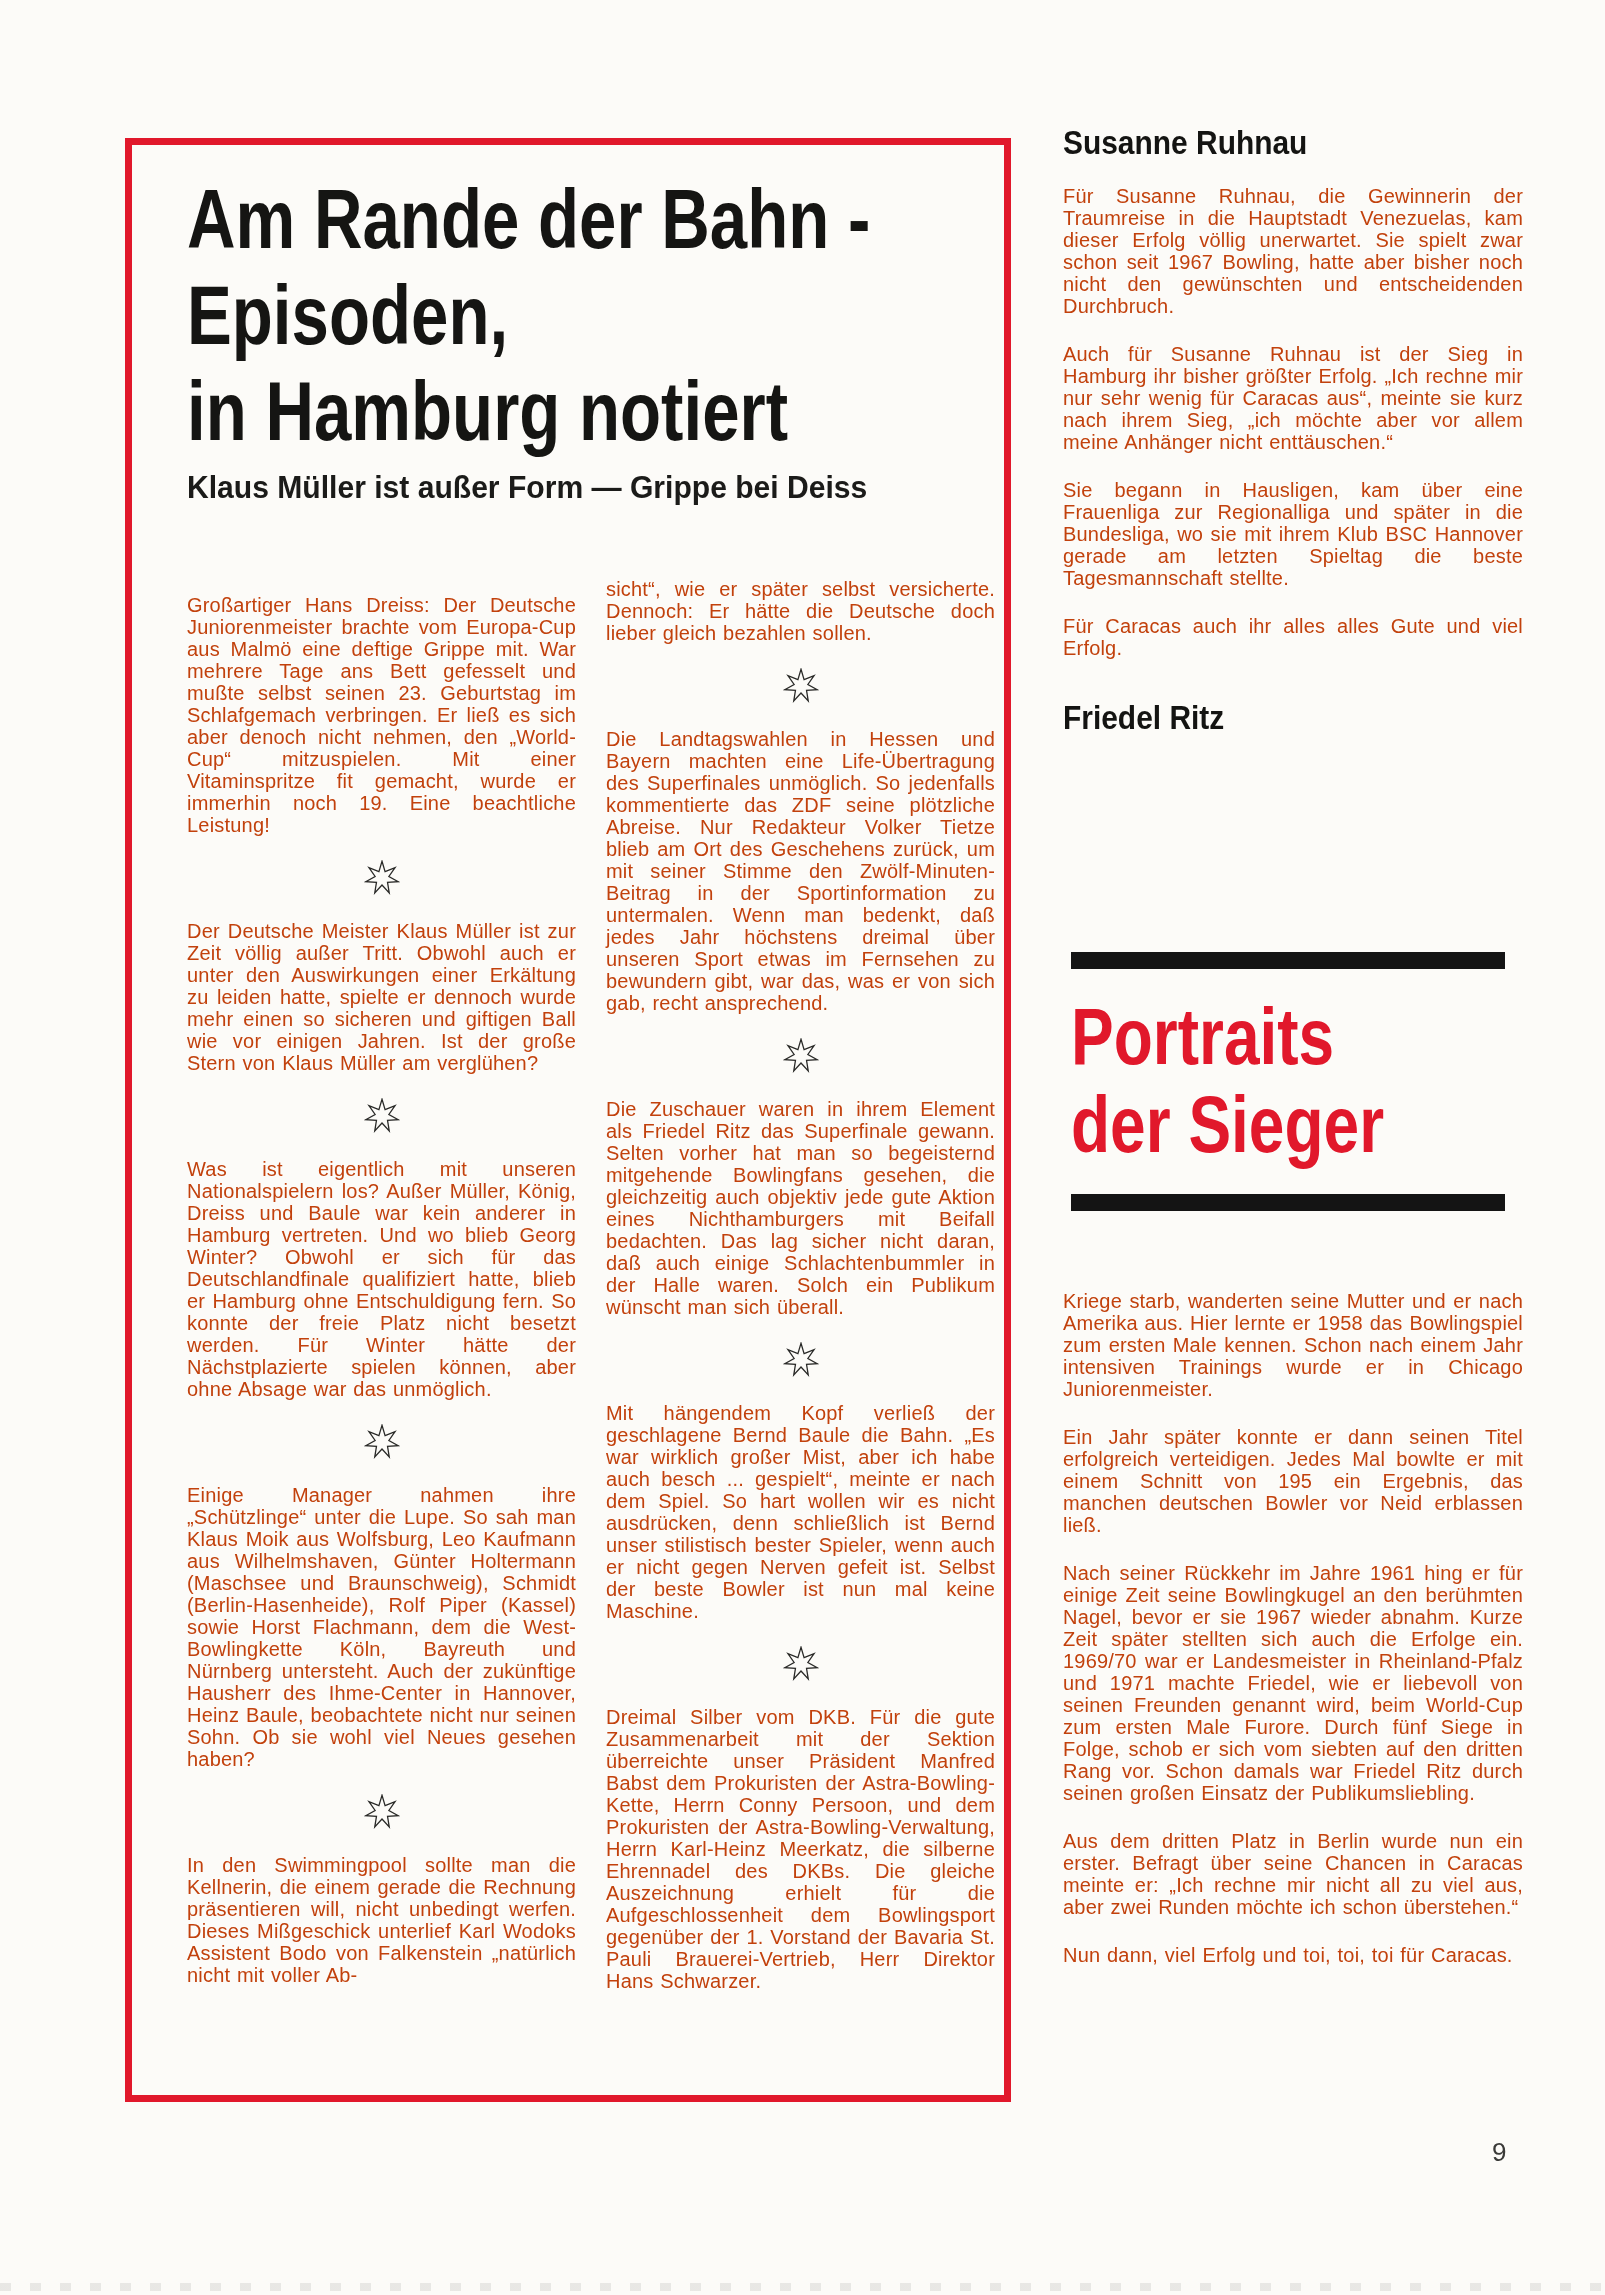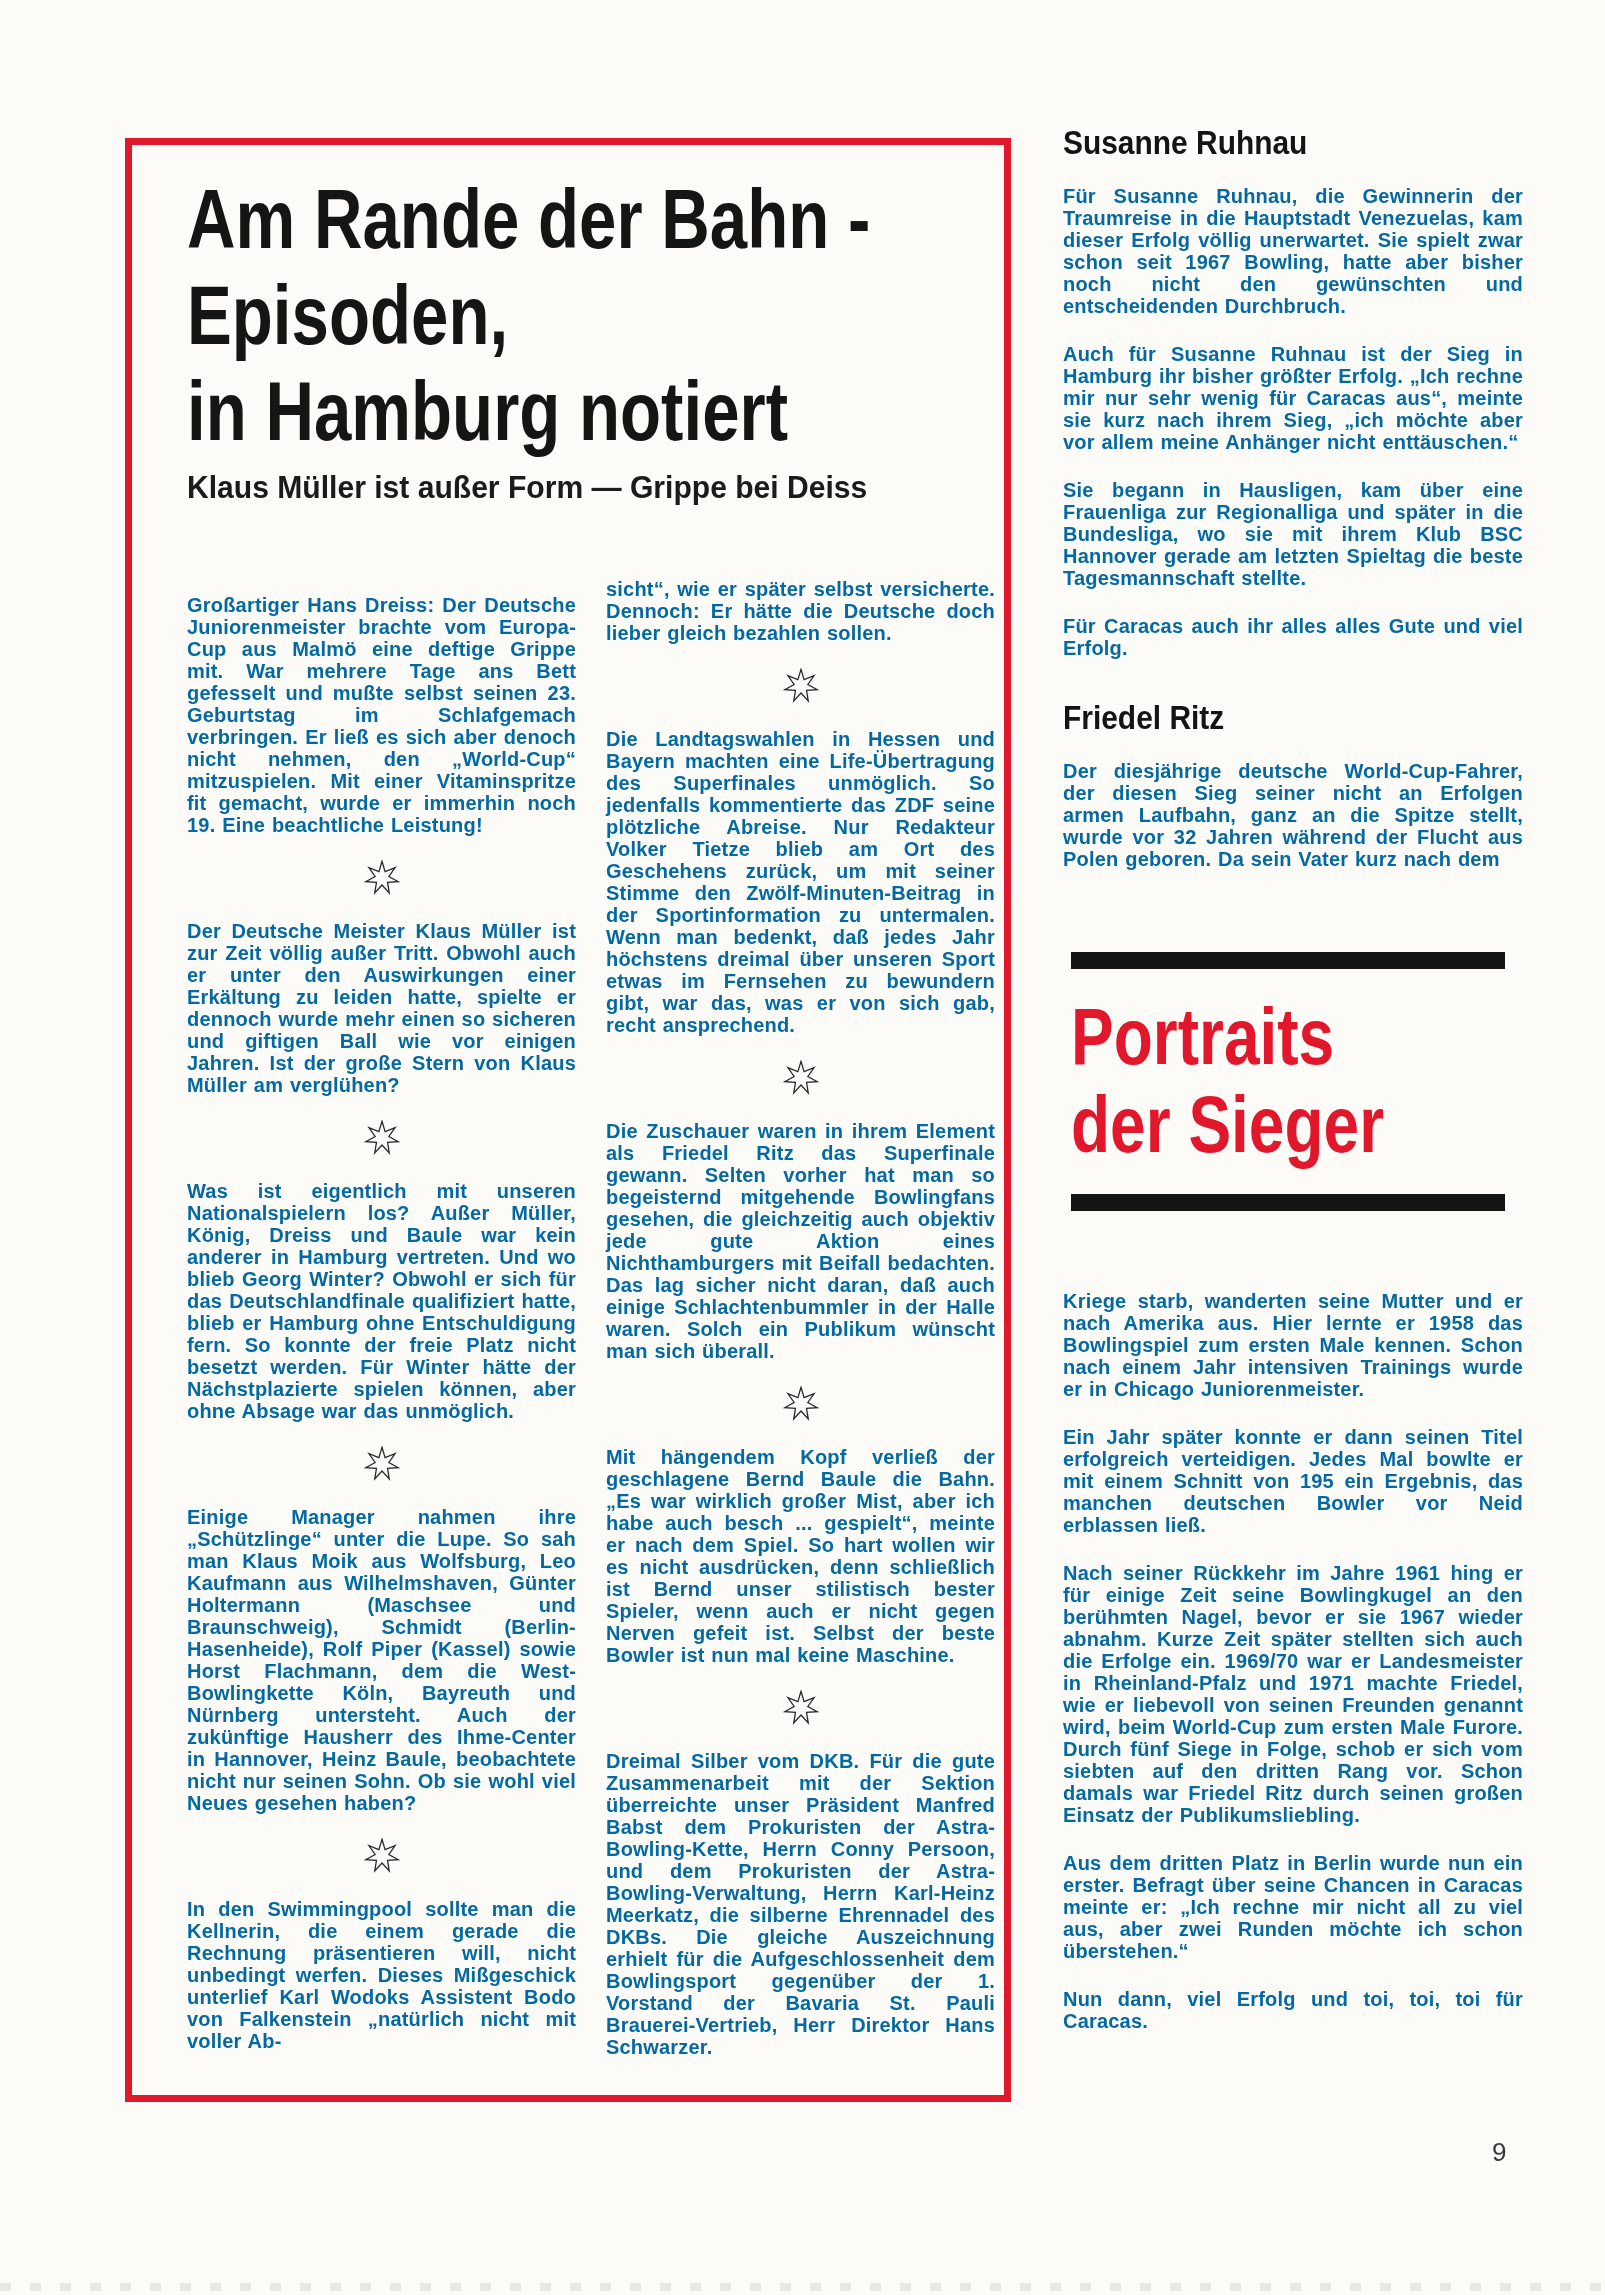--- a/index.html
+++ b/index.html
@@ -40,22 +40,21 @@
     position:absolute;top:433px;width:389px;
   }
   .col-left{left:55px;margin-top:16px;}
   .col-mid{left:474px;}
   .body-text p{
     margin:0;
     font-size:20px;line-height:22px;
     text-align:justify;
     letter-spacing:0.2px;
     word-spacing:1px;
-    color:#0369a1;
-    font-weight:bold;
+    color:#c2410c;
   }
   .star-divider{
     display:flex;justify-content:center;align-items:center;
     margin:24px 0;
   }
   .star-divider svg{display:block;}
   
   .right-block{position:absolute;width:460px;}
   .sec-susanne{left:1063px;top:123px;}
   .sec-friedel{left:1063px;top:698px;}
@@ -172,21 +171,20 @@
   <div class="right-block body-text sec-susanne">
     <h2>Susanne Ruhnau</h2>
     <p>Für Susanne Ruhnau, die Gewinnerin der Traumreise in die Hauptstadt Venezuelas, kam dieser Erfolg völlig unerwartet. Sie spielt zwar schon seit 1967 Bowling, hatte aber bisher noch nicht den gewünschten und entscheidenden Durchbruch.</p>
     <p>Auch für Susanne Ruhnau ist der Sieg in Hamburg ihr bisher größter Erfolg. „Ich rechne mir nur sehr wenig für Caracas aus“, meinte sie kurz nach ihrem Sieg, „ich möchte aber vor allem meine Anhänger nicht enttäuschen.“</p>
     <p>Sie begann in Hausligen, kam über eine Frauenliga zur Regionalliga und später in die Bundesliga, wo sie mit ihrem Klub BSC Hannover gerade am letzten Spieltag die beste Tagesmannschaft stellte.</p>
     <p>Für Caracas auch ihr alles alles Gute und viel Erfolg.</p>
   </div>
 
   <div class="right-block body-text sec-friedel">
     <h2>Friedel Ritz</h2>
-    <p>Der diesjährige deutsche World-Cup-Fahrer, der diesen Sieg seiner nicht an Erfolgen armen Laufbahn, ganz an die Spitze stellt, wurde vor 32 Jahren während der Flucht aus Polen geboren. Da sein Vater kurz nach dem</p>
   </div>
 
   <div class="divider-bar bar-top"></div>
 
   <h1 class="feature-title">
     <span>Portraits</span>
     <span>der Sieger</span>
   </h1>
 
   <div class="divider-bar bar-bottom"></div>

